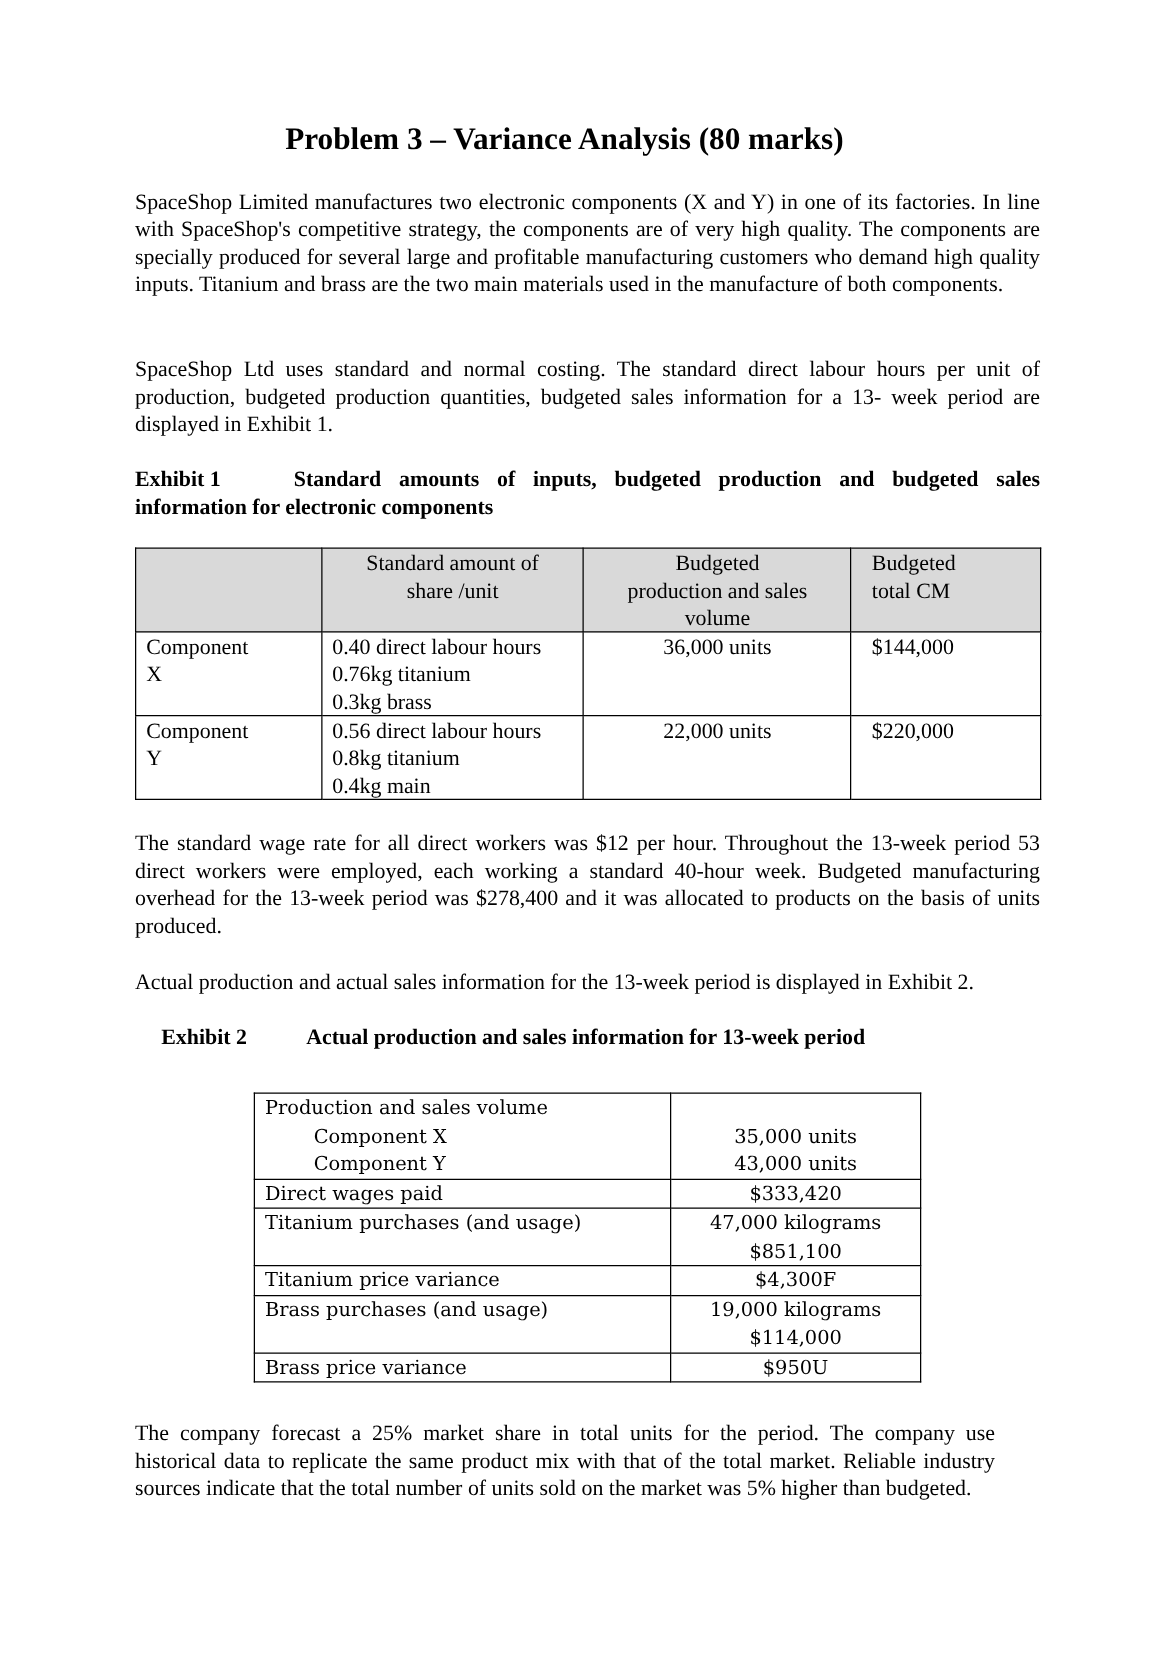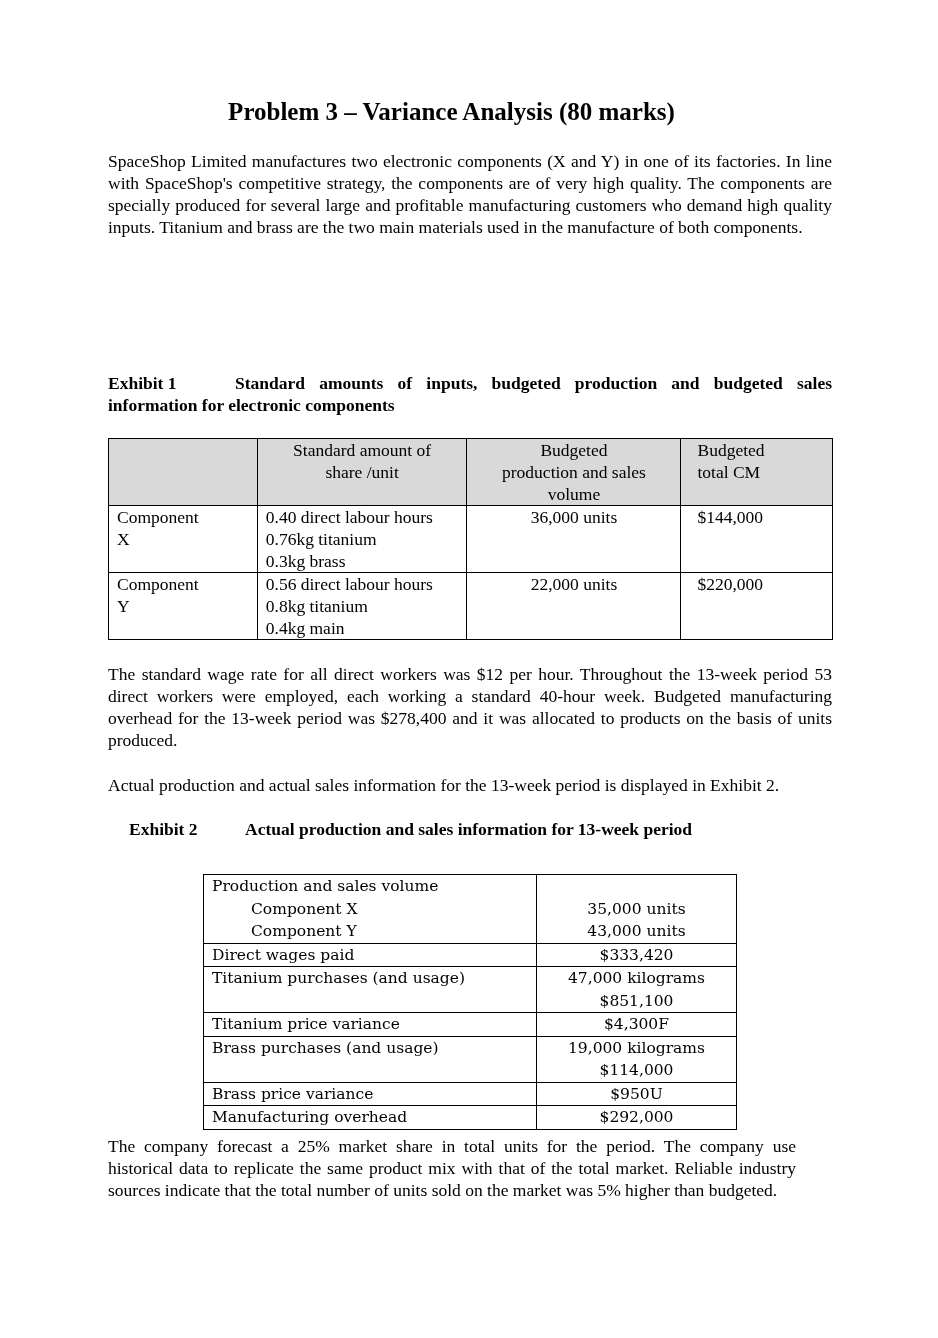--- a/index.html
+++ b/index.html
@@ -34,20 +34,21 @@
 </style>
 </head>
 <body>
 
 <div class="page">
 
   <div class="title">Problem 3 – Variance Analysis (80 marks)</div>
 
   <div class="para" style="top:150px;">SpaceShop Limited manufactures two electronic components (X and Y) in one of its factories. In line with SpaceShop's competitive strategy, the components are of very high quality. The components are specially produced for several large and profitable manufacturing customers who demand high quality inputs. Titanium and brass are the two main materials used in the manufacture of both components.</div>
 
+  <div class="para" style="top:284px;">SpaceShop Ltd uses standard and normal costing. The standard direct labour hours per unit of production, budgeted production quantities, budgeted sales information for a 13- week period are displayed in Exhibit 1.</div>
 
   <div class="exh-head" style="top:372px;">
     <span class="lbl">Exhibit 1</span><span>Standard amounts of inputs, budgeted production and budgeted sales information for electronic components</span>
   </div>
 
   <table id="t1">
     <tbody>
         <tr class="hdr">
       <td class="c1"></td>
       <td class="c2">
@@ -134,22 +135,18 @@
       <td class="lab">Brass purchases (and usage)</td>
       <td class="val">
         <span class="blk">19,000 kilograms</span>
         <span class="blk">$114,000</span>
       </td>
     </tr>
     <tr>
       <td class="lab">Brass price variance</td>
       <td class="val">$950U</td>
     </tr>
-    <tr>
-      <td class="lab">Manufacturing overhead</td>
-      <td class="val">$292,000</td>
-    </tr>
   </tbody>
     </table>
 
   <div class="para" style="top:1135px; width:688px;">The company forecast a 25% market share in total units for the period. The company use historical data to replicate the same product mix with that of the total market. Reliable industry sources indicate that the total number of units sold on the market was 5% higher than budgeted.</div>
 
 </div>
 
 </body></html>

